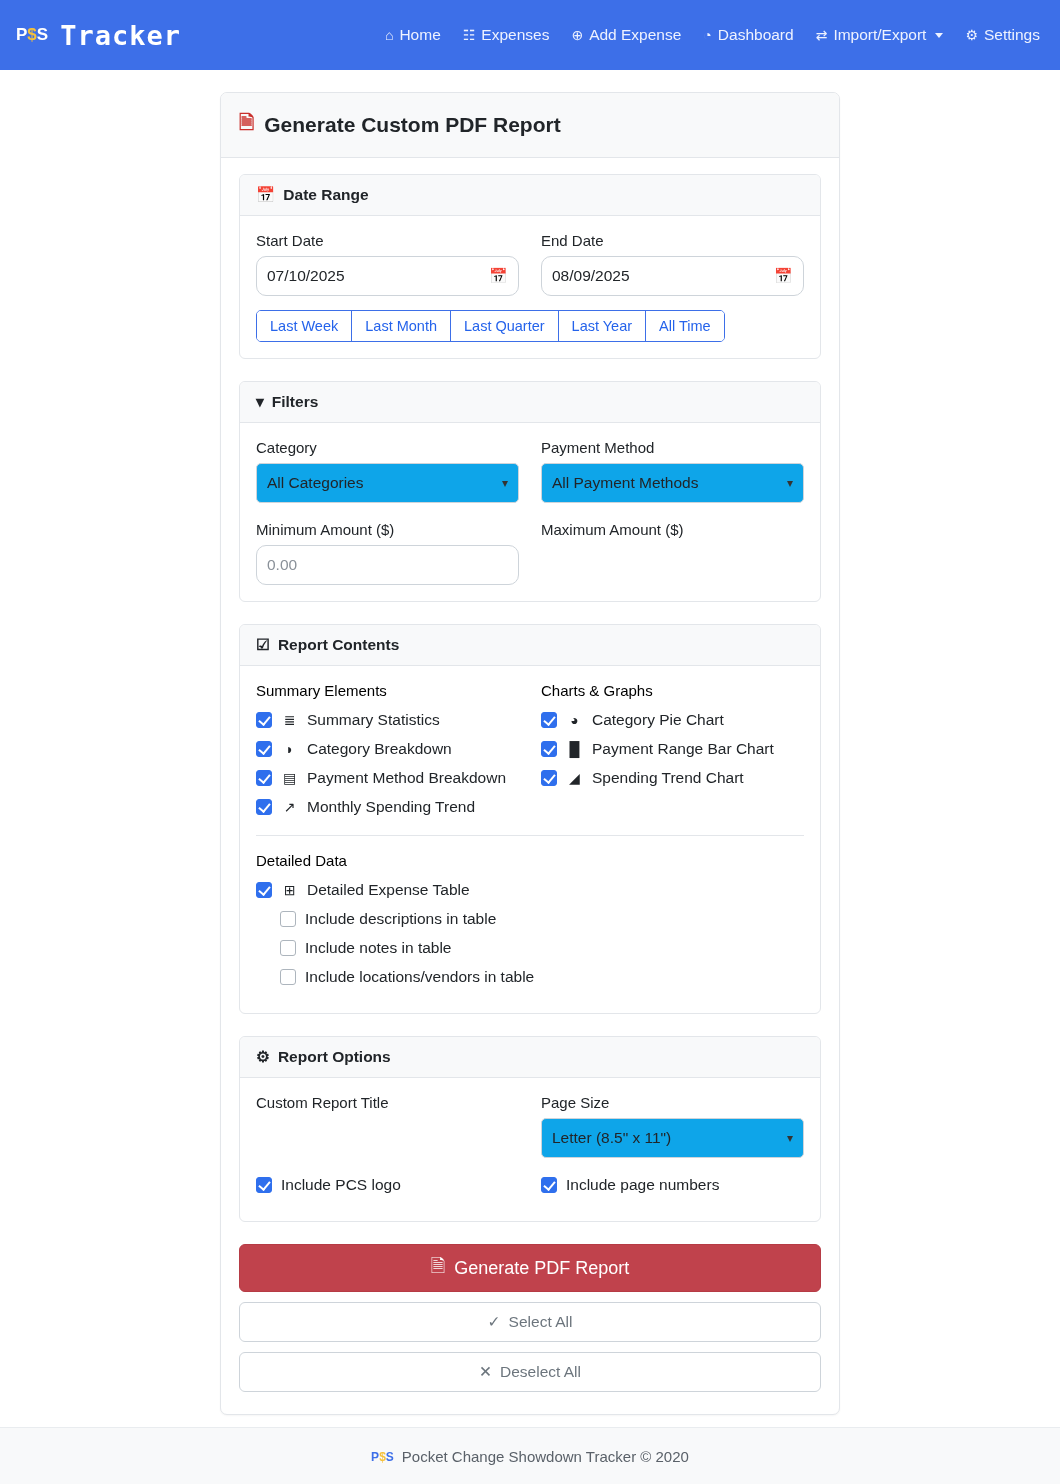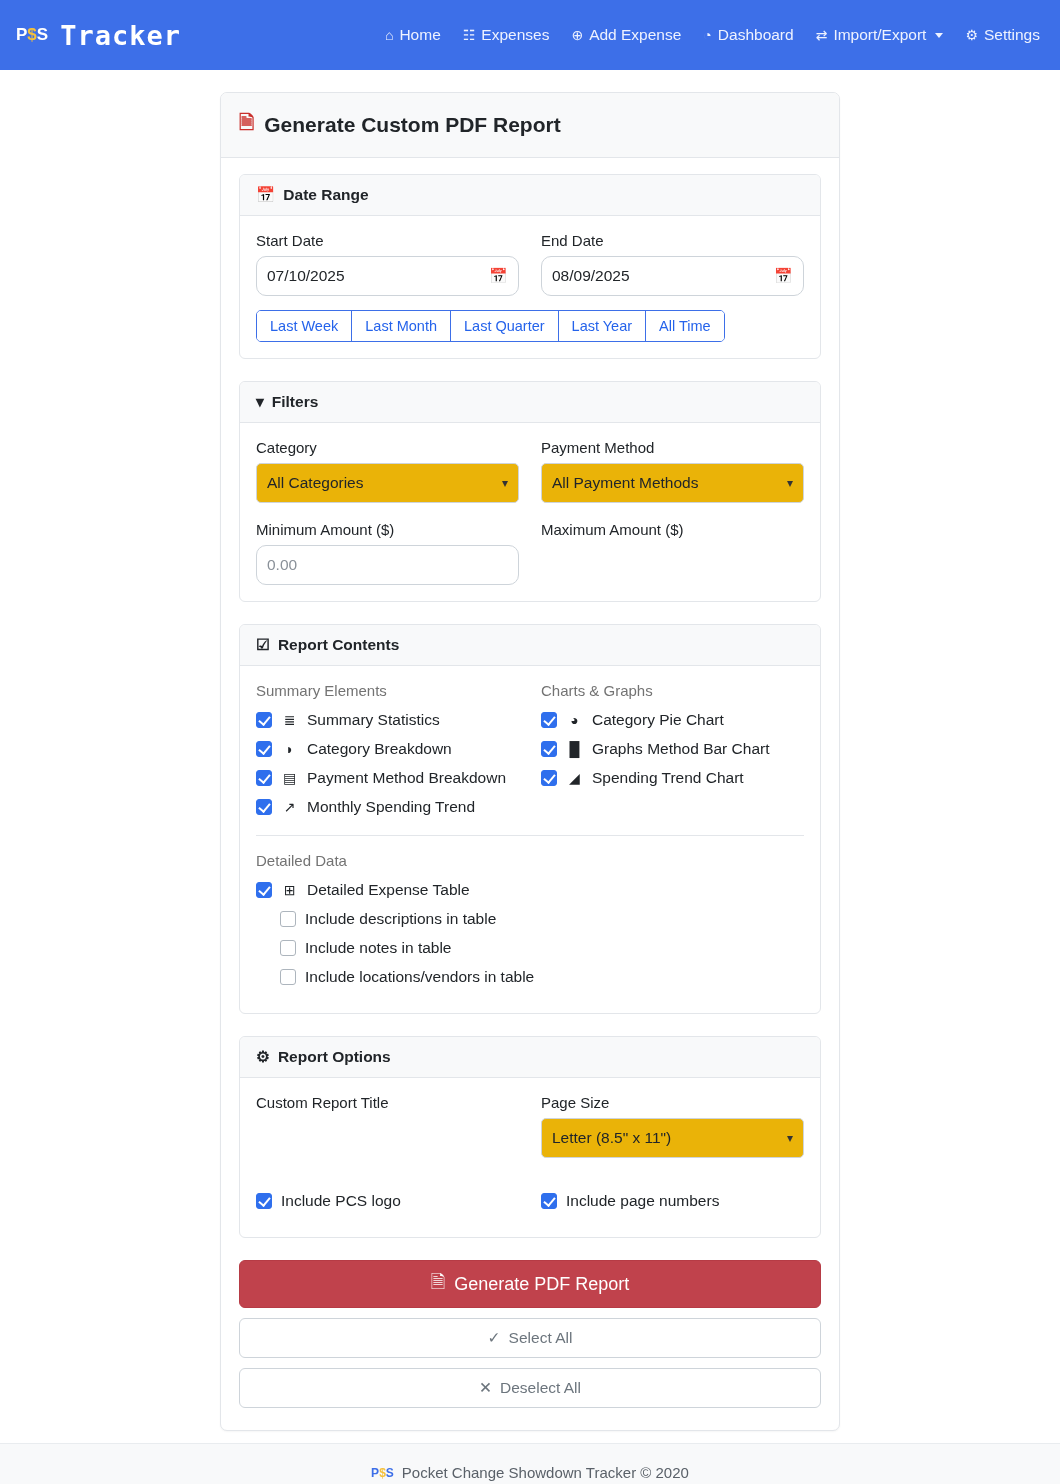--- a/index.html
+++ b/index.html
@@ -99,21 +99,21 @@
   }
   .input.placeholder { color: #8a9199; }
   .input .cal {
     margin-left: auto; color: #444; font-size: 15px;
   }
   .select {
     width: 100%; height: 40px;
     border: 1px solid #ced4da; border-radius: 5px;
     padding: 0 10px;
     font-size: 15.5px;
-    background: #eab308;
+    background: #0ea5e9;
     display: flex; align-items: center;
   }
   .select .chev { margin-left: auto; color: #333; font-size: 12px; }
 
   
   .btn-group {
     display: inline-flex; margin-top: 14px;
     border-radius: 5px; overflow: hidden;
     border: 1px solid #3d6fe8;
   }
@@ -121,21 +121,21 @@
     font-size: 14.5px; color: #2563eb;
     padding: 7px 13px;
     background: #fff;
     border-right: 1px solid #3d6fe8;
     cursor: pointer;
     white-space: nowrap;
   }
   .btn-group .b:last-child { border-right: none; }
 
   
-  .sub-label { font-size: 15px; color: #737373; margin-bottom: 12px; }
+  .sub-label { font-size: 15px; color: #000000; margin-bottom: 12px; }
   .cb-row { display: flex; align-items: center; gap: 9px; margin-bottom: 11px; font-size: 15.5px; }
   .cb {
     width: 16px; height: 16px; flex: 0 0 16px;
     border-radius: 3px; border: 1px solid #adb5bd;
     background: #fff; position: relative;
   }
   .cb.on { background: #2f6fed; border-color: #2f6fed; }
   .cb.on::after {
     content: ""; position: absolute;
     left: 4px; top: 1px; width: 5px; height: 9px;
@@ -329,21 +329,21 @@
               <div class="sub-label">Charts &amp; Graphs</div>
 
               <div class="cb-row">
                 <span class="cb on"></span>
                 <span class="cb-ico">◕</span>
                 <span>Category Pie Chart</span>
               </div>
               <div class="cb-row">
                 <span class="cb on"></span>
                 <span class="cb-ico">█</span>
-                <span>Graphs Method Bar Chart</span>
+                <span>Payment Range Bar Chart</span>
               </div>
               <div class="cb-row">
                 <span class="cb on"></span>
                 <span class="cb-ico">◢</span>
                 <span>Spending Trend Chart</span>
               </div>
             </div>
           </div>
 
           <div class="hr"></div>
@@ -381,21 +381,21 @@
               <label class="fl">Custom Report Title</label>
             </div>
             <div class="col">
               <label class="fl">Page Size</label>
               <div class="select">
                 <span>Letter (8.5" x 11")</span>
                 <span class="chev">▾</span>
               </div>
             </div>
           </div>
-          <div class="row2" style="margin-top:34px;">
+          <div class="row2" style="margin-top:18px;">
             <div class="col">
               <div class="cb-row">
                 <span class="cb on"></span>
                 <span>Include PCS logo</span>
               </div>
             </div>
             <div class="col">
               <div class="cb-row">
                 <span class="cb on"></span>
                 <span>Include page numbers</span>

